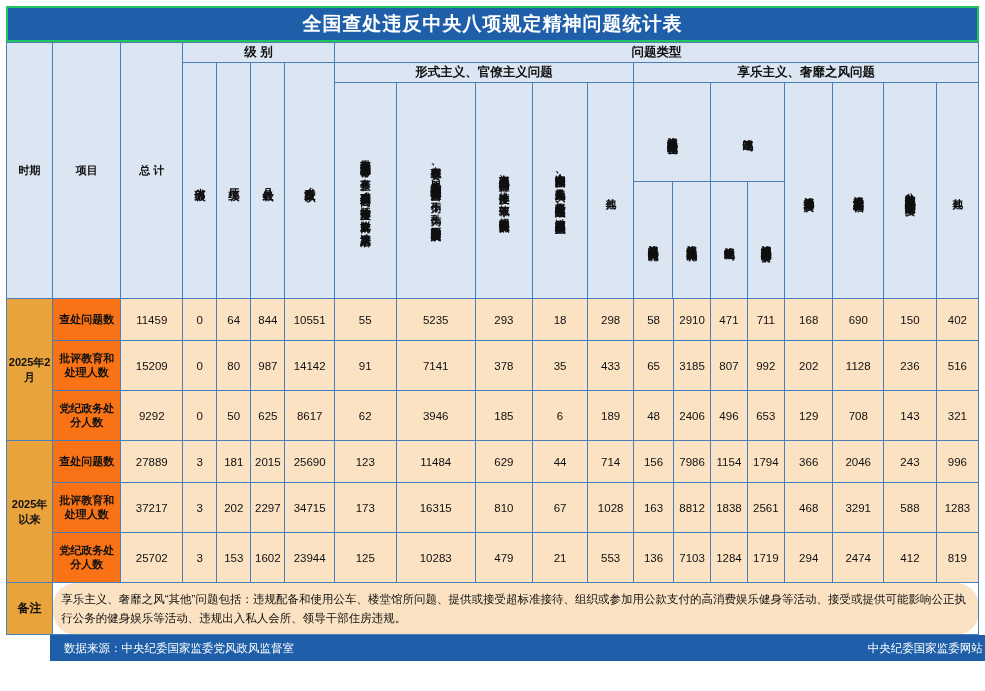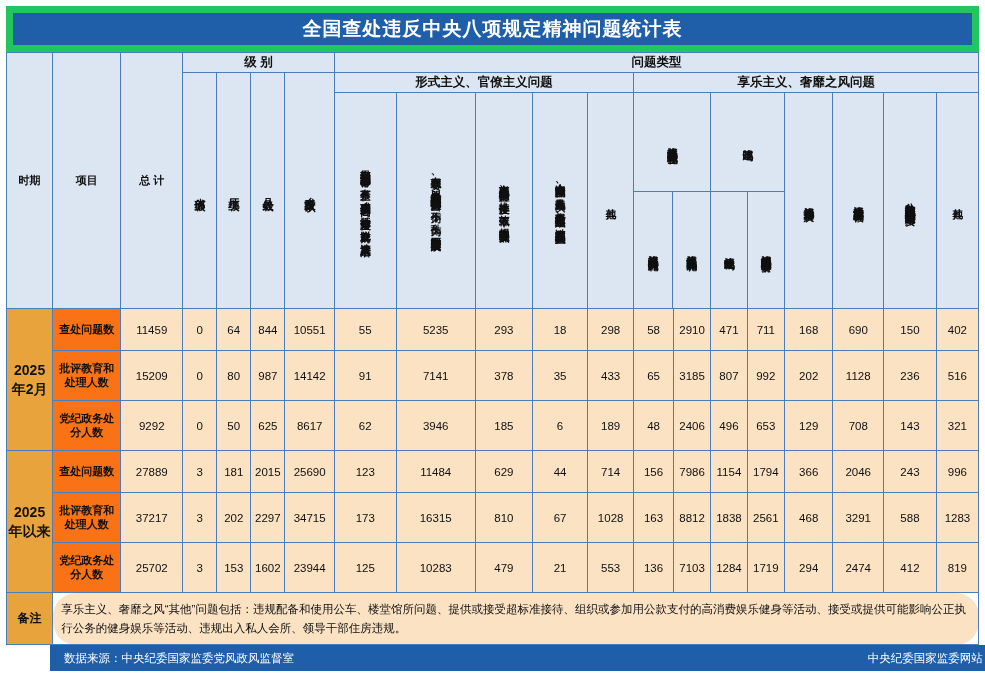--- a/index.html
+++ b/index.html
@@ -8,21 +8,21 @@
     background:#ffffff;
     font-family:"Liberation Sans","DejaVu Sans",sans-serif;
     font-size:11px;color:#1a1a1a;
     overflow:hidden;
   }
   .sheet{width:985px;height:691px;position:relative;box-sizing:border-box;padding:6px 6px 0 6px;}
   .title-bar{
     height:32px;background:#1f5fa9;color:#fff;
     display:flex;align-items:center;justify-content:center;
     font-size:19px;font-weight:bold;letter-spacing:1px;
-    border:7px solid #22c55e;
+    border:2px solid #22c55e;
   }
   table{border-collapse:collapse;width:973px;table-layout:fixed;}
   td,th{
     border:1px solid #4a7ebb;
     text-align:center;vertical-align:middle;
     font-weight:normal;font-size:11px;
     padding:1px 1px;
     color:#101010;
   }
   .hdr{background:#dce6f2;font-weight:bold;}
@@ -45,21 +45,21 @@
     margin:0 auto;
     max-height:195px;
     font-size:10.5px;
     font-weight:bold;
   }
   .rowlabel{
     background:#f97316;color:#111;font-weight:bold;font-size:11px;
     line-height:1.25;
   }
   .period{
-    background:#e8a33d;color:#111;font-weight:bold;font-size:14px;
+    background:#e8a33d;color:#111;font-weight:bold;font-size:11px;
     line-height:1.3;
   }
   .datacell{background:#fbe2c3;font-size:11.5px;}
   .datacell.sum{background:#fbe2c3;text-align:center;}
   .note-label{background:#e8a33d;font-weight:bold;font-size:12px;}
   .note-text{
     background:#fbe2c3;text-align:left;font-size:11.5px;line-height:1.65;
     padding:4px 8px;
     border-radius:23px;
   }

